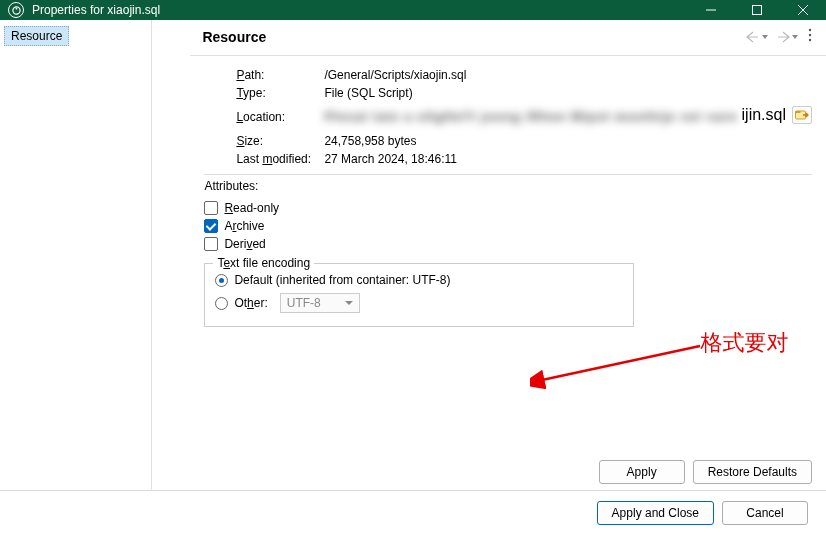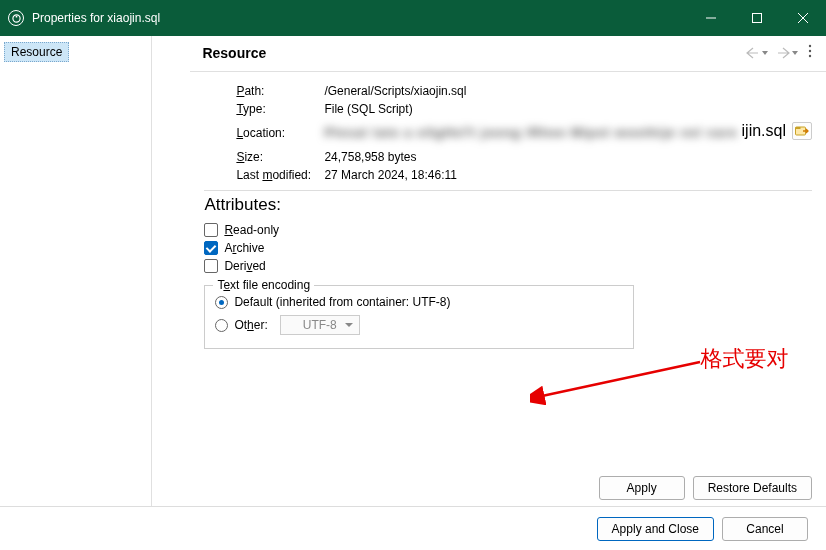--- a/index.html
+++ b/index.html
@@ -1,18 +1,18 @@
 <!DOCTYPE html>
 <html><head>
   <meta charset="utf-8">
   <style>
     * { margin: 0; padding: 0; box-sizing: border-box; }
     body { font-family: "Segoe UI", Tahoma, sans-serif; font-size: 12px; color: #000; background: #fff; width: 826px; height: 550px; overflow: hidden; position: relative; }
     
-    .titlebar { height: 36px; background: #0a5c3a; color: #fff; display: flex; align-items: center; padding: 0 0 0 8px; }
+    .titlebar { height: 20px; background: #0a5c3a; color: #fff; display: flex; align-items: center; padding: 0 0 0 8px; }
     .titlebar-icon { width: 16px; height: 16px; border: 1.5px solid #fff; border-radius: 50%; display: flex; align-items: center; justify-content: center; font-size: 9px; font-weight: bold; margin-right: 8px; }
     .titlebar-text { flex: 1; font-size: 12px; }
     .titlebar-buttons { display: flex; height: 100%; }
     .titlebar-btn { width: 46px; height: 100%; display: flex; align-items: center; justify-content: center; color: #fff; }
     .titlebar-btn svg { width: 10px; height: 10px; }
     
     .body-area { display: flex; height: 470px; gap: 38px; }
     .sidebar { width: 180px; border-right: 1px solid #e0e0e0; padding: 6px 4px; }
     .sidebar-item { padding: 2px 6px; background: #cde6f7; border: 1px dotted #7aa7cc; font-size: 12px; display: inline-block; }
     
@@ -31,27 +31,27 @@
     
     .location-row { display: flex; align-items: flex-end; padding: 4px 0 8px 0; }
     .location-blur { flex: 1; height: 16px; margin: 0 4px 0 0; position: relative; display: flex; align-items: center; }
     .blur-strip { filter: blur(4px); color: #555; letter-spacing: 1px; white-space: nowrap; overflow: hidden; font-size: 13px; font-weight: 600; }
     .location-suffix { font-size: 16px; margin-right: 6px; }
     .location-icon-btn { width: 20px; height: 18px; border: 1px solid #ccc; background: #fdfdfd; display: flex; align-items: center; justify-content: center; border-radius: 2px; }
     .location-icon-btn svg { width: 14px; height: 12px; }
     
     hr.sep { border: none; border-top: 1px solid #ddd; margin: 6px 0 4px 0; }
     
-    .section-label { font-size: 17px; margin: 4px 0 6px 0; }
+    .section-label { font-size: 12px; margin: 4px 0 6px 0; }
     .checkbox-row { display: flex; align-items: center; padding: 2px 0; gap: 6px; }
     .checkbox { width: 14px; height: 14px; border: 1px solid #666; border-radius: 2px; display: flex; align-items: center; justify-content: center; background: #fff; }
     .checkbox.checked { background: #0067c0; border-color: #0067c0; }
     .checkbox.checked::after { content: ""; width: 4px; height: 7px; border: solid #fff; border-width: 0 2px 2px 0; transform: rotate(45deg); margin-top: -2px; }
     
-    .fieldset { border: 1px solid #ccc; border-radius: 0; margin-top: 10px; padding: 6px 10px 10px 10px; width: 430px; position: relative; text-align: right; }
+    .fieldset { border: 1px solid #ccc; border-radius: 0; margin-top: 10px; padding: 6px 10px 10px 10px; width: 430px; position: relative; }
     .fieldset-legend { position: absolute; top: -8px; left: 8px; background: #fff; padding: 0 4px; font-size: 12px; }
     .radio-row { display: flex; align-items: center; padding: 3px 0; gap: 6px; }
     .radio { width: 13px; height: 13px; border: 1px solid #666; border-radius: 50%; display: flex; align-items: center; justify-content: center; background: #fff; }
     .radio.selected::after { content: ""; width: 5px; height: 5px; background: #0067c0; border-radius: 50%; }
     .combo { margin-left: 6px; border: 1px solid #ccc; padding: 2px 22px 2px 6px; color: #888; position: relative; min-width: 80px; font-size: 12px; background: #fafafa; }
     .combo::after { content: ""; position: absolute; right: 6px; top: 50%; transform: translateY(-50%); border-left: 4px solid transparent; border-right: 4px solid transparent; border-top: 4px solid #888; }
     
     .annotation { position: absolute; color: #e60000; font-size: 22px; font-weight: 400; font-family: "Microsoft YaHei", sans-serif; }
     .annotation-text { left: 510px; top: 272px; }
     .arrow-svg { position: absolute; left: 340px; top: 278px; pointer-events: none; }

